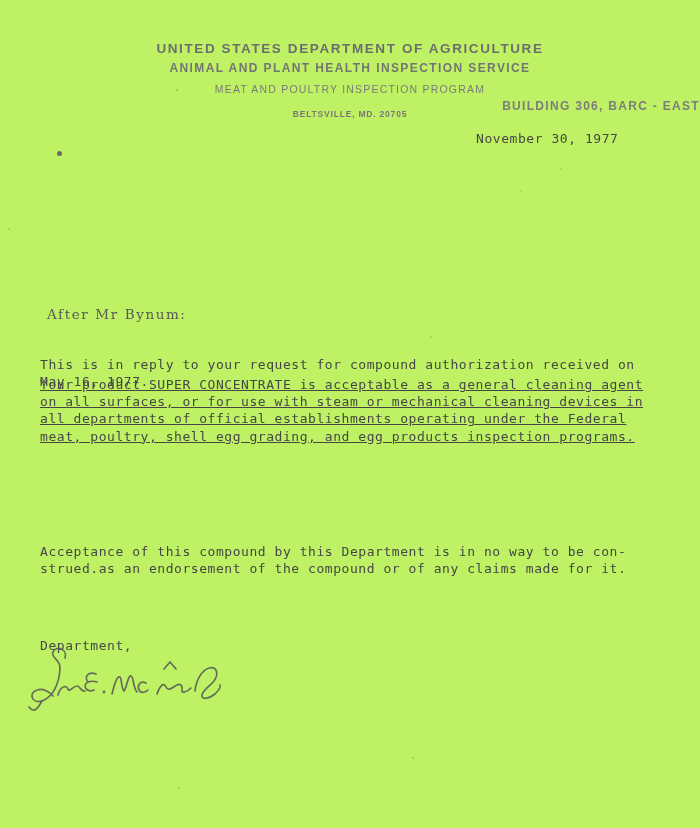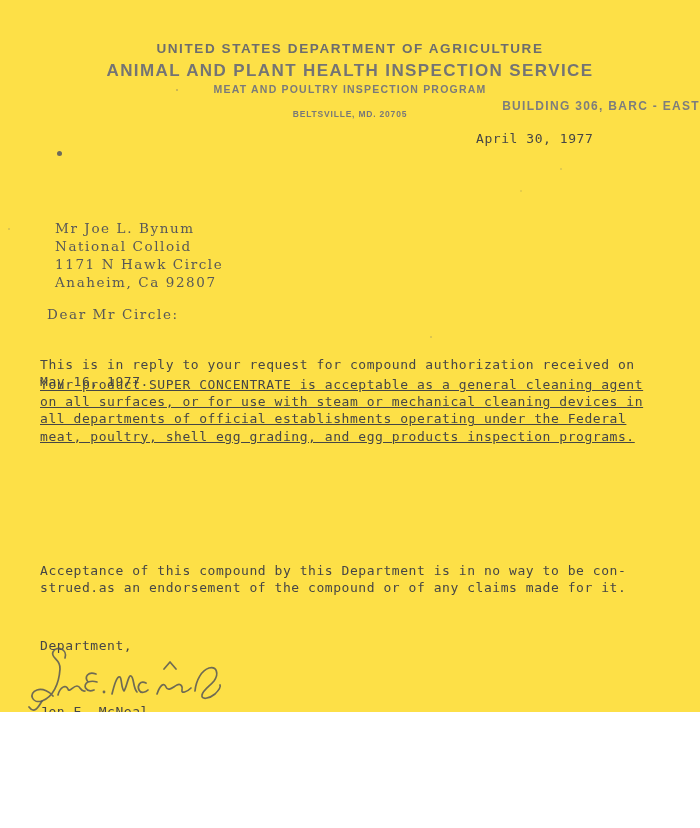--- a/index.html
+++ b/index.html
@@ -1,32 +1,32 @@
 <!DOCTYPE html>
 <html><head>
 <meta charset="utf-8">
 <style>
   html,body { margin:0; padding:0; background:#ffffff; }
   .page {
     position:relative;
-    width:700px; height:712px;
-    background:#fde047;
+    width:700px; height:828px;
+    background:#bef264;
     overflow:hidden;
   }
   
   .lh {
     position:absolute; left:0; width:100%;
     text-align:center;
     font-family:"Liberation Sans", sans-serif;
     font-weight:bold;
     color:#717171;
   }
   .lh1 { top:41px;  font-size:13.5px; letter-spacing:1.6px; color:#6d6d6d; }
-  .lh2 { top:61px;  font-size:17px; letter-spacing:1.4px; color:#747474; }
-  .lh3 { top:83px;  font-size:10.5px; letter-spacing:1.2px; font-weight:700; color:#7a7a7a; }
+  .lh2 { top:61px;  font-size:12px; letter-spacing:1.4px; color:#747474; }
+  .lh3 { top:83px;  font-size:10.5px; letter-spacing:1.2px; font-weight:400; color:#7a7a7a; }
   .lh4 { top:99px;  font-size:12px;    letter-spacing:1.3px; color:#7d7d7d;text-align:right; }
   .lh5 { top:109px; font-size:8.5px;  letter-spacing:0.8px; color:#787878; }
 
   
   .mono {
     font-family:"DejaVu Sans Mono", monospace;
     font-size:13px;
     letter-spacing:0.55px;
     line-height:17.2px;
     color:#464646;
@@ -40,21 +40,21 @@
   }
   .preline { white-space:pre-wrap; }
 
   .date       { position:absolute; left:476px; top:130px; }
   .address    { position:absolute; left:55px;  top:219px; }
   .salutation { position:absolute; left:47px;  top:305px; }
   .para       { position:absolute; left:40px;  right:30px; }
   .p1 { top:356px; }
   .p2 { top:376px;text-decoration:underline; }
   .p3 { top:474px; }
-  .p4 { top:543px;margin-top:19px; }
+  .p4 { top:543px; }
   .p5 { top:590px; }
   .closing    { position:absolute; left:40px; top:637px; }
   .signature  { position:absolute; left:25px; top:644px; width:220px; height:70px; }
   .signoff    { position:absolute; left:40px; top:703px; }
 
   
   .speck { position:absolute; background:#6a6a6a; border-radius:50%; }
   .bullet { left:57px; top:151px; width:5px; height:5px; background:#5d5d5d; opacity:.9; }
   .s1 { left:176px; top:89px;  width:2px; height:2px; opacity:.45; }
   .s2 { left:560px; top:168px; width:2px; height:2px; opacity:.25; }
@@ -72,36 +72,32 @@
 <body>
 
 <div class="page">
 
   <div class="lh lh1">UNITED STATES DEPARTMENT OF AGRICULTURE</div>
   <div class="lh lh2">ANIMAL AND PLANT HEALTH INSPECTION SERVICE</div>
   <div class="lh lh3">MEAT AND POULTRY INSPECTION PROGRAM</div>
   <div class="lh lh4">BUILDING 306, BARC - EAST</div>
   <div class="lh lh5">BELTSVILLE, MD. 20705</div>
 
-  <div class="mono date">April 30, 1977</div>
+  <div class="mono date">November 30, 1977</div>
 
   <div class="speck bullet"></div>
   <div class="speck s1"></div>
   <div class="speck s2"></div>
   <div class="speck s3"></div>
   <div class="speck s4"></div>
   <div class="speck s5"></div>
   <div class="speck s6"></div>
   <div class="speck s7"></div>
 
-  <div class="serif preline address">Mr Joe L. Bynum
-National Colloid
-1171 N Hawk Circle
-Anaheim, Ca 92807</div>
-  <div class="serif salutation">Dear Mr Circle:</div>
+  <div class="serif salutation">After Mr Bynum:</div>
 
   <div class="mono preline para p1">This is in reply to your request for compound authorization received on
 May 16, 1977.</div>
   <div class="mono preline para p2">Your product SUPER CONCENTRATE is acceptable as a general cleaning agent
 on all surfaces, or for use with steam or mechanical cleaning devices in
 all departments of official establishments operating under the Federal
 meat, poultry, shell egg grading, and egg products inspection programs.</div>
   <div class="mono preline para p4">Acceptance of this compound by this Department is in no way to be con-
 strued.as an endorsement of the compound or of any claims made for it.</div>
 
@@ -113,19 +109,14 @@
     <path d="M 33 51 C 35 43, 41 40, 43 45 C 44 49, 48 42, 52 42 C 56 42, 55 48, 60 47"></path>
     <path d="M 71 30 C 63 27, 59 33, 63 38 C 57 41, 61 49, 69 46 M 63 38 C 66 37, 69 37, 72 38"></path>
     <circle class="dotfill" cx="79" cy="48" r="1.4"></circle>
     <path d="M 87 50 C 89 42, 92 31, 95 33 C 97 35, 96 44, 99 47 C 102 43, 103 31, 106 32 C 109 33, 108 44, 112 48"></path>
     <path d="M 121 39 C 115 36, 112 42, 114 46 C 116 50, 121 48, 123 46"></path>
     <path d="M 139 25 L 145 18 L 151 25"></path>
     <path d="M 132 50 C 135 41, 139 38, 141 43 C 143 48, 148 43, 152 41 C 156 39, 158 43, 157 46 C 156 50, 162 48, 166 44"></path>
     <path d="M 170 47 C 171 36, 177 26, 184 24 C 192 22, 194 30, 189 37 C 185 42, 178 46, 177 51 C 176 56, 184 55, 190 50 C 194 46, 196 43, 195 41"></path>
   </svg>
 
-  <div class="mono preline signoff">Jon E. McNeal
-Chemist-In-Charge
-Compound Evaluation Laboratory
-Chemistry Staff
-Scientific Services</div>
 
 </div>
 
 </body></html>

